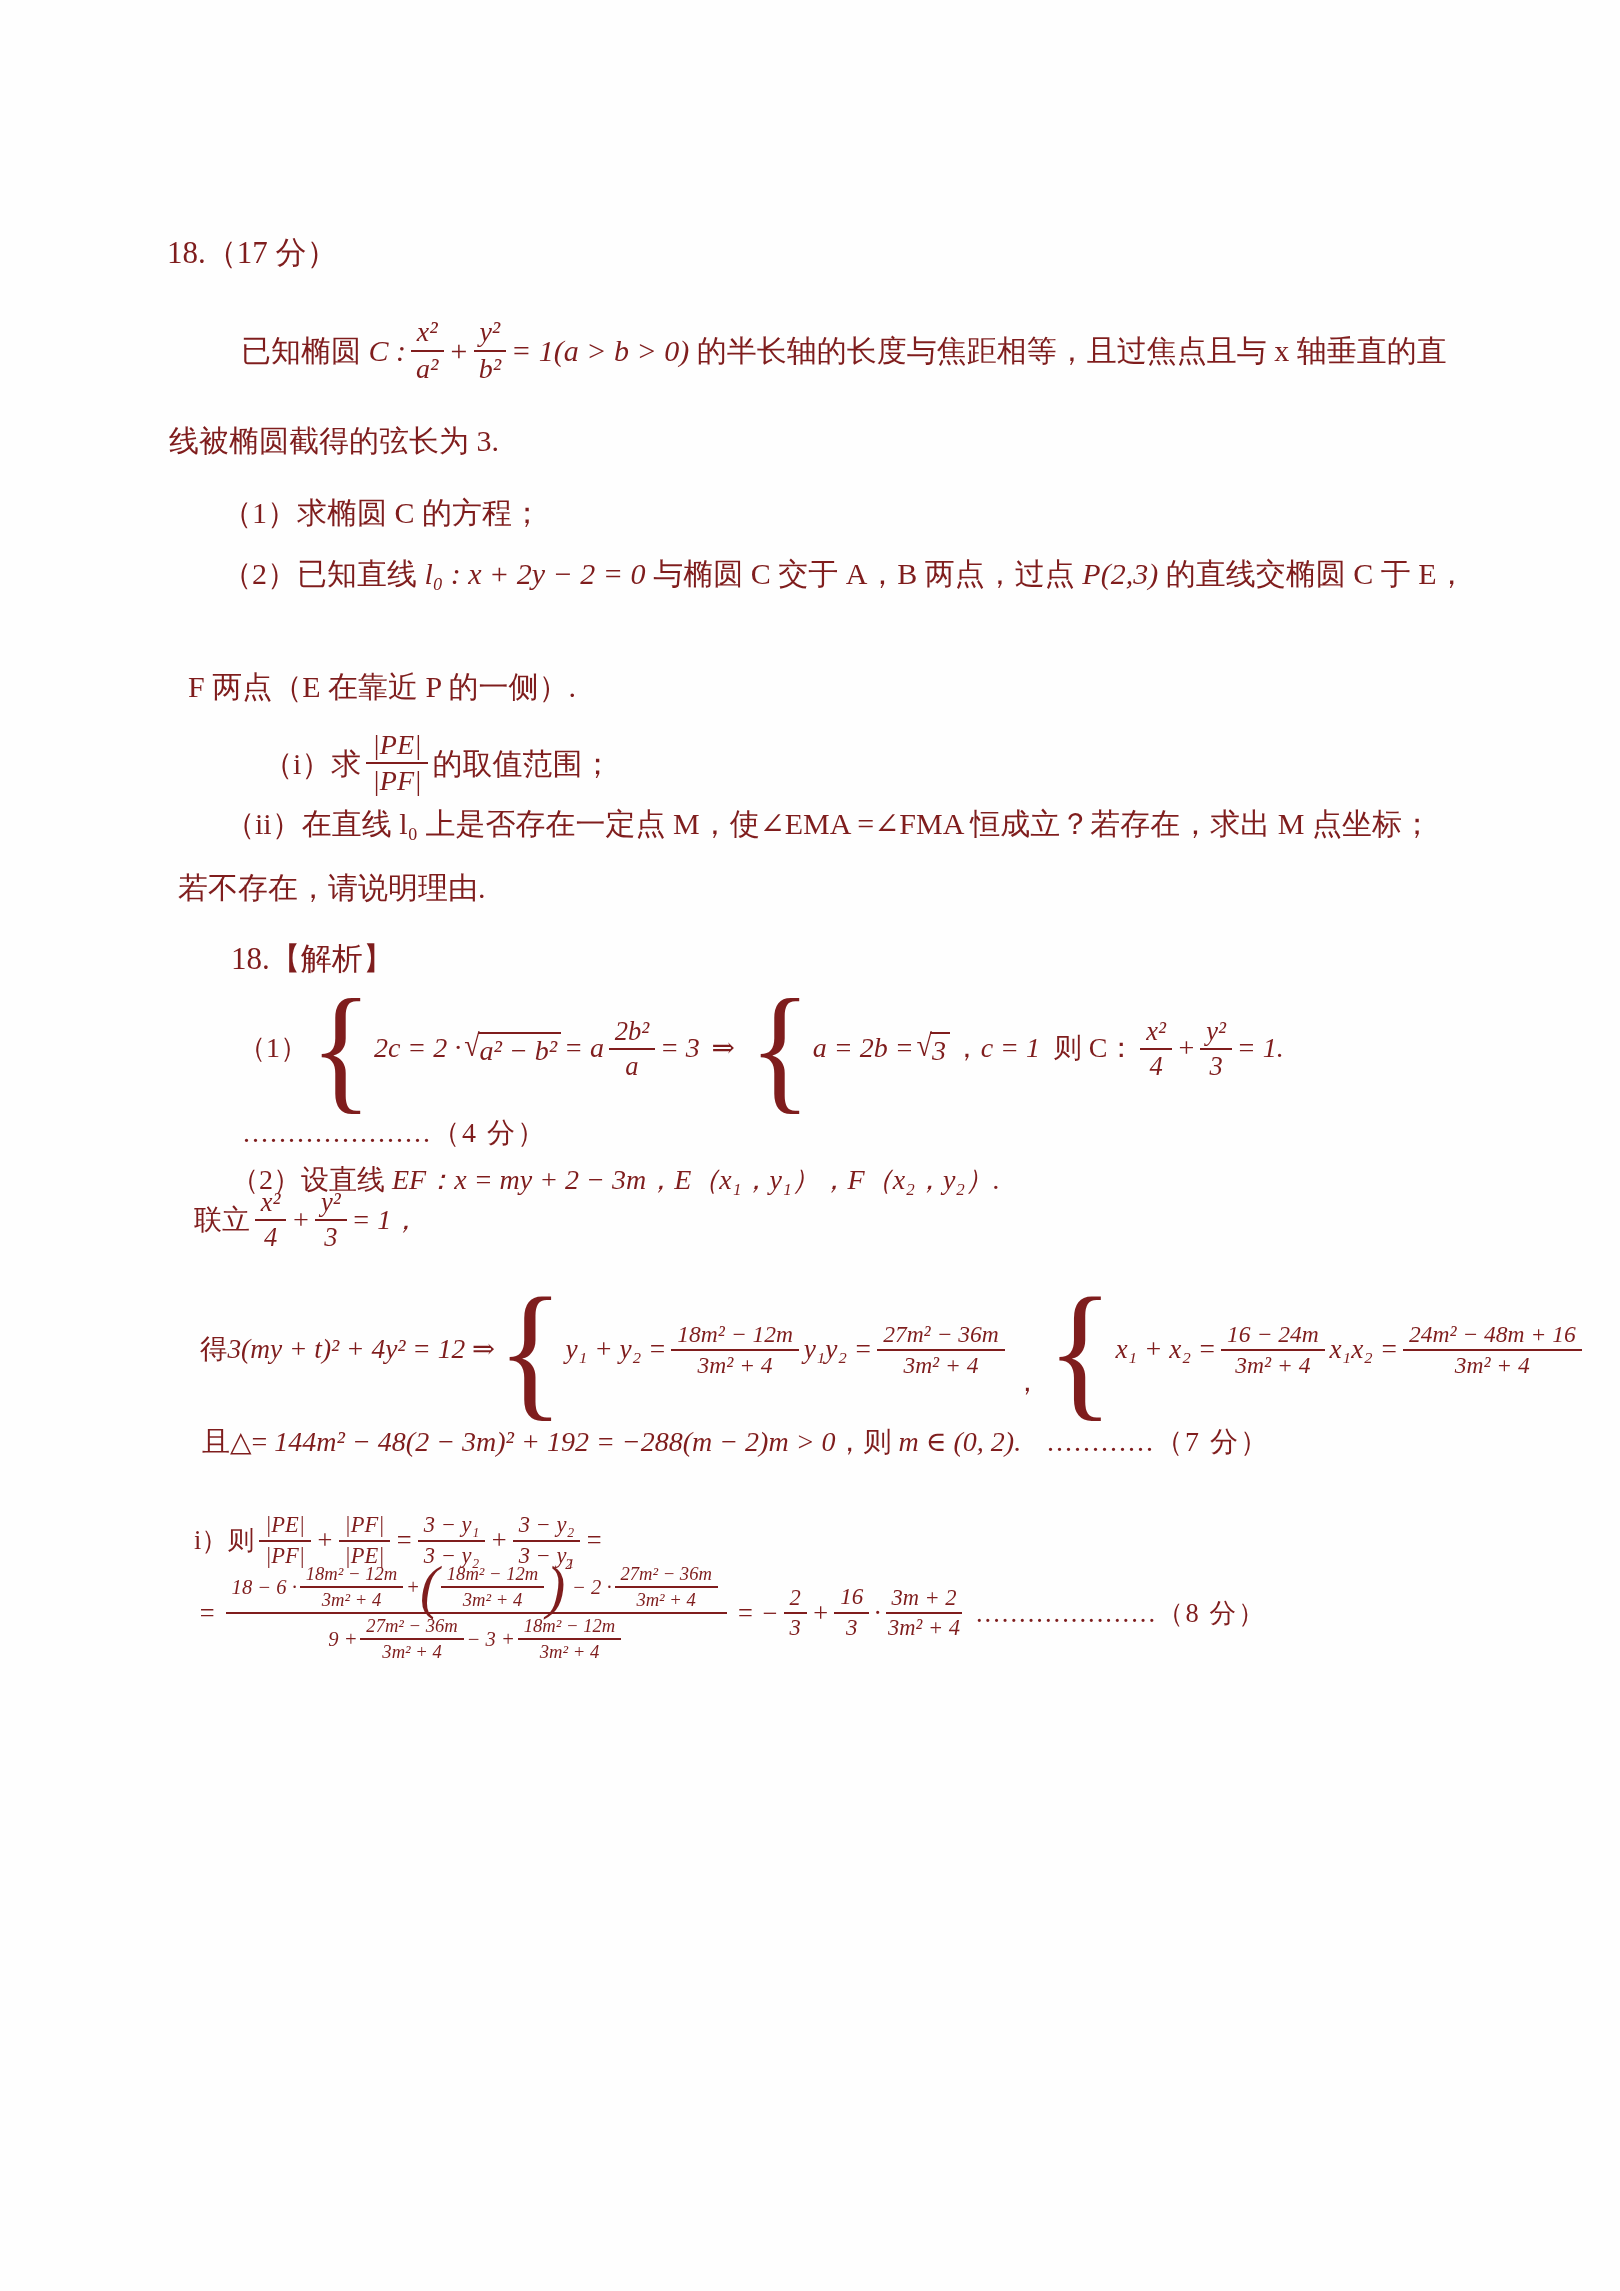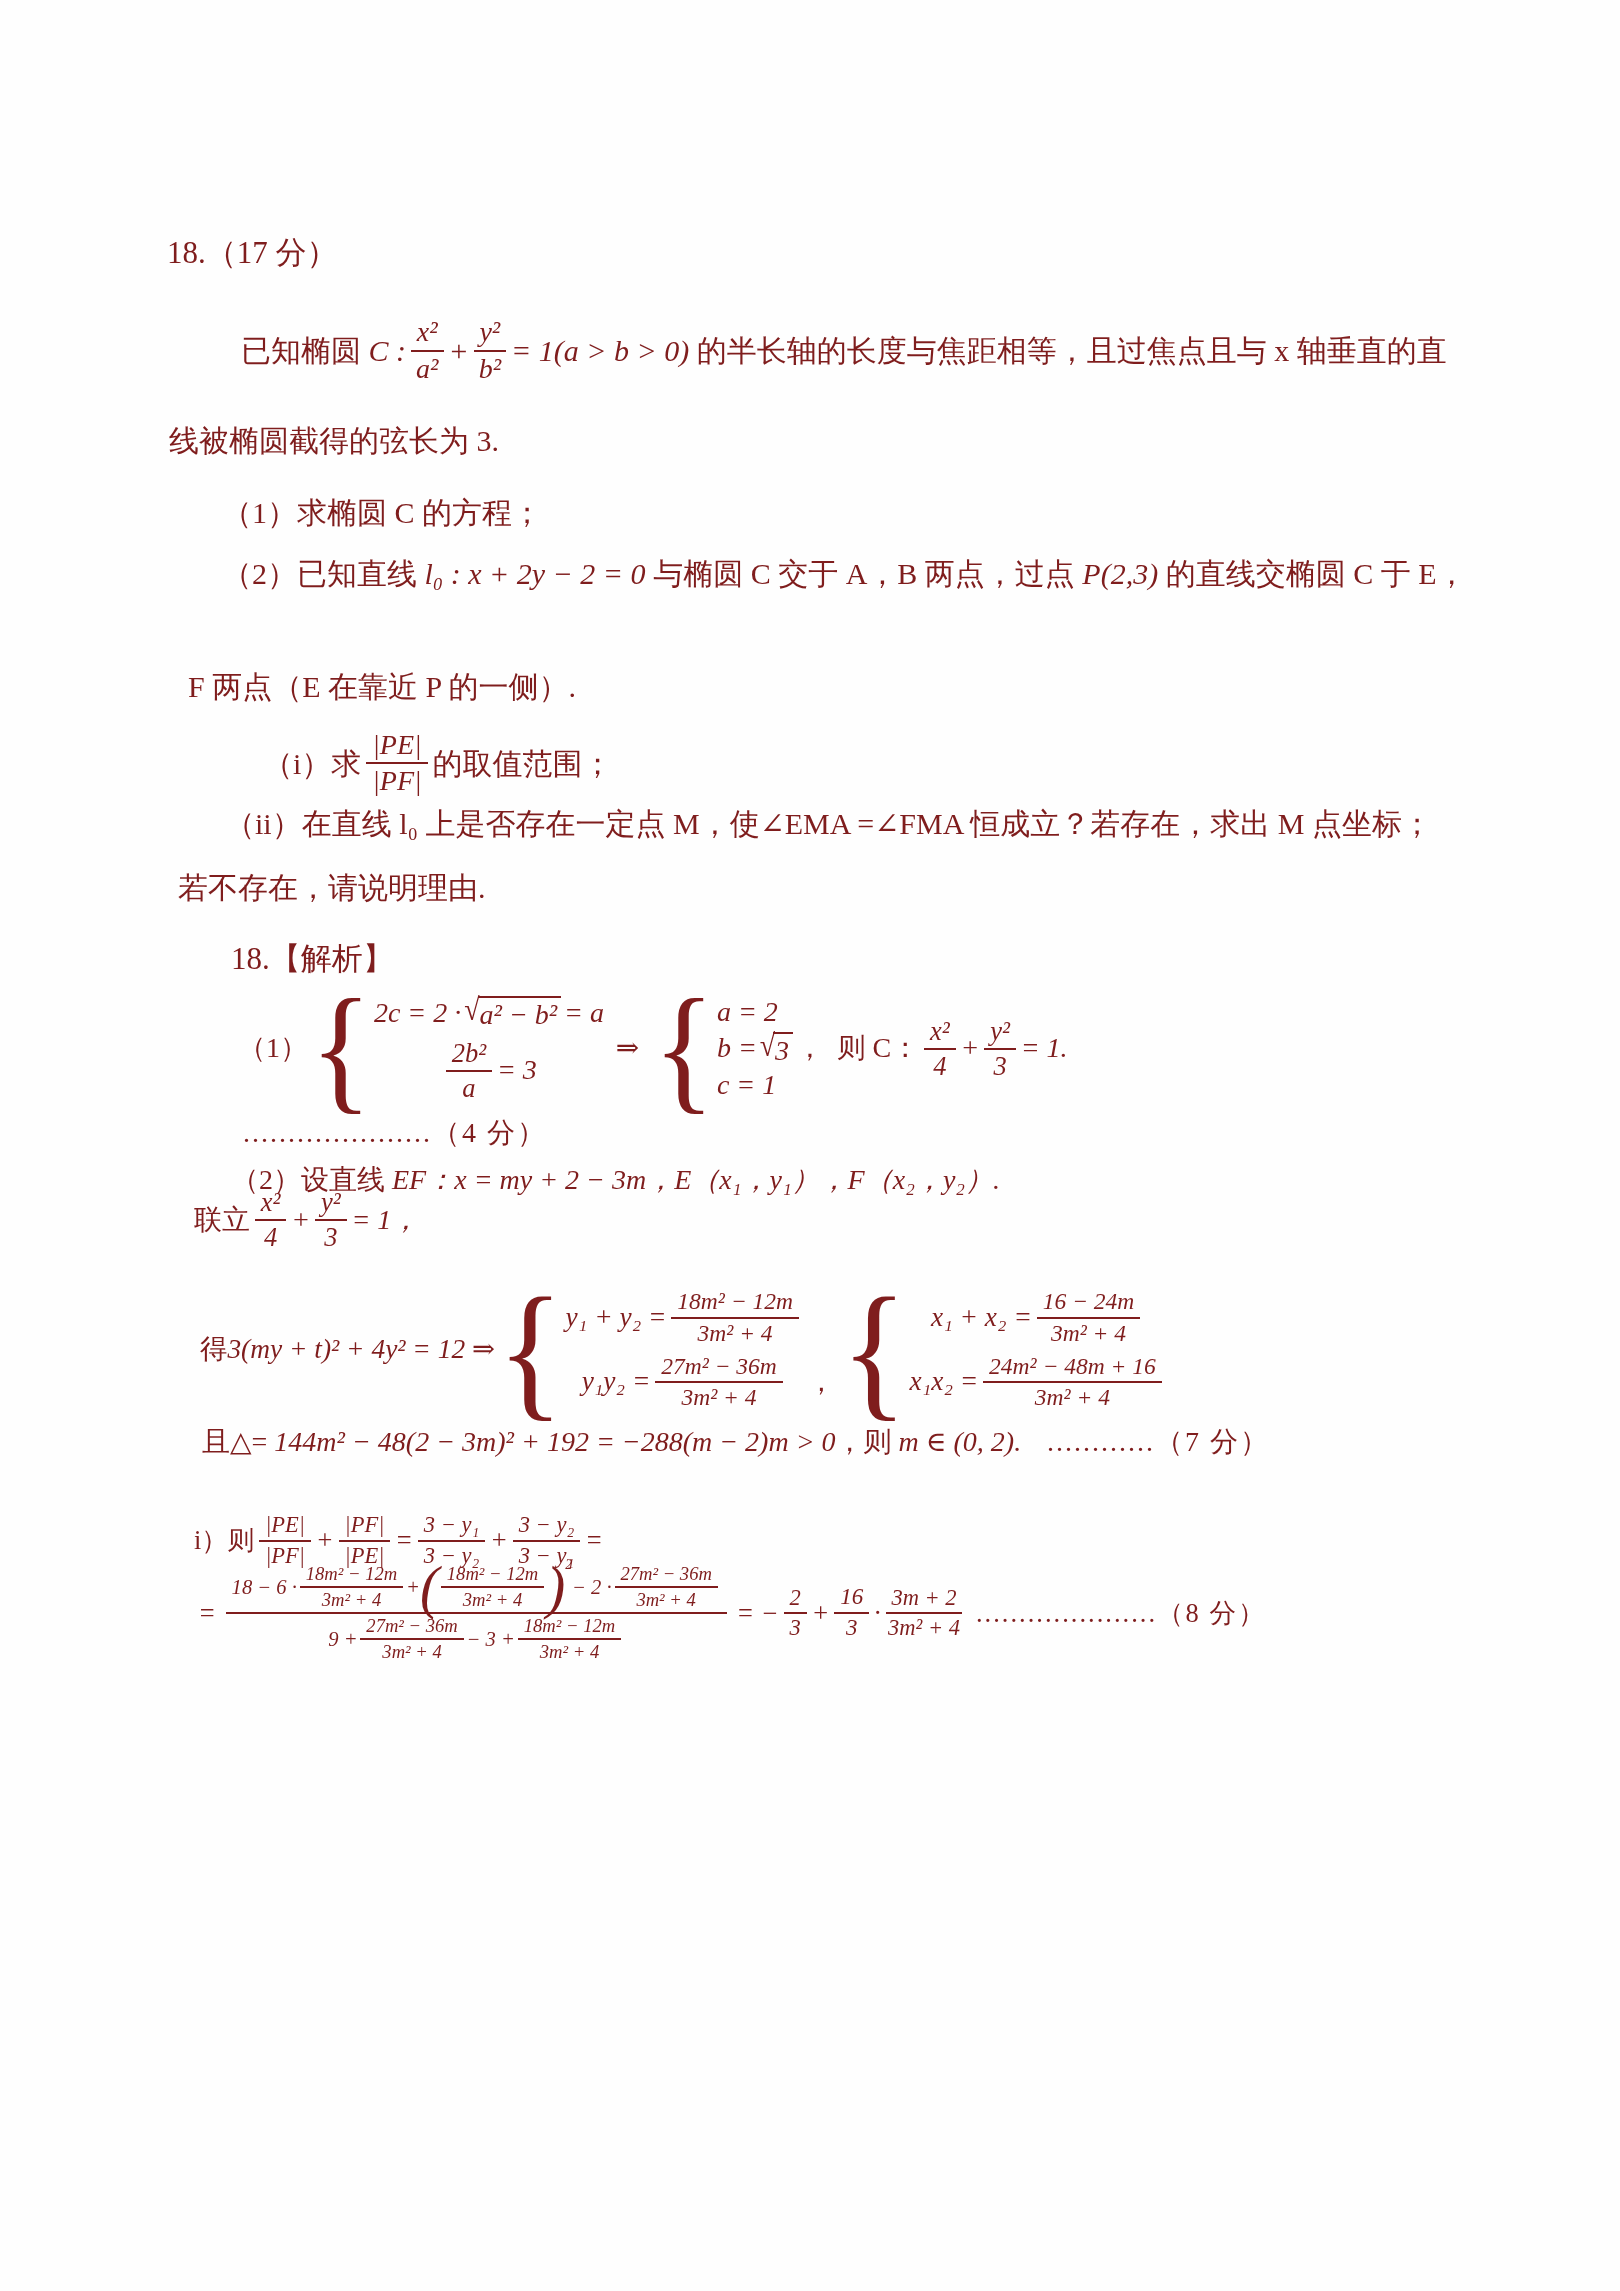--- a/index.html
+++ b/index.html
@@ -6,21 +6,21 @@
   .page{
     position:relative;width:1620px;height:2292px;background:#fefefe;
     font-family:"Liberation Serif","DejaVu Serif",serif;color:#7f1d1d;
     overflow:hidden;margin:0 auto;
   }
   .line{position:absolute;display:flex;align-items:center;white-space:pre;font-size:30px;line-height:1.3;}
   .it{font-style:italic;}
   .frac{display:inline-flex;flex-direction:column;align-items:center;font-style:italic;margin:0 4.9px;text-align:center;}
   .frac .num{border-bottom:2.5px solid currentColor;padding:0 5.9px 2px;line-height:1.08;}
   .frac .den{padding-top:2px;line-height:1.08;}
-  .col{display:inline-flex;flex-direction:column;justify-content:center;}
+  .col{display:inline-flex;flex-direction:row;justify-content:center;}
   .col.ctr{align-items:center;row-gap:7.8px;}
   .col.lft{align-items:flex-start;row-gap:0;}
   .row{display:inline-flex;align-items:center;}
   .brace{line-height:0;display:inline-flex;align-items:center;transform:scaleY(1.08);font-weight:400;margin:0 2px;}
   .bigparen{line-height:0;display:inline-flex;align-items:center;font-weight:300;transform:scaleY(1.05);}
   .sqrt{display:inline-flex;align-items:flex-start;margin:0 2.9px;}
   .sqrt .sg{line-height:1;transform:scaleY(1.12);margin-right:-2px;}
   .sqrt .rad{border-top:2.5px solid currentColor;padding:2px 3.9px 0 2px;line-height:1.05;font-style:italic;}
   .sup{font-style:italic;}
   .dots{letter-spacing:2px;}

